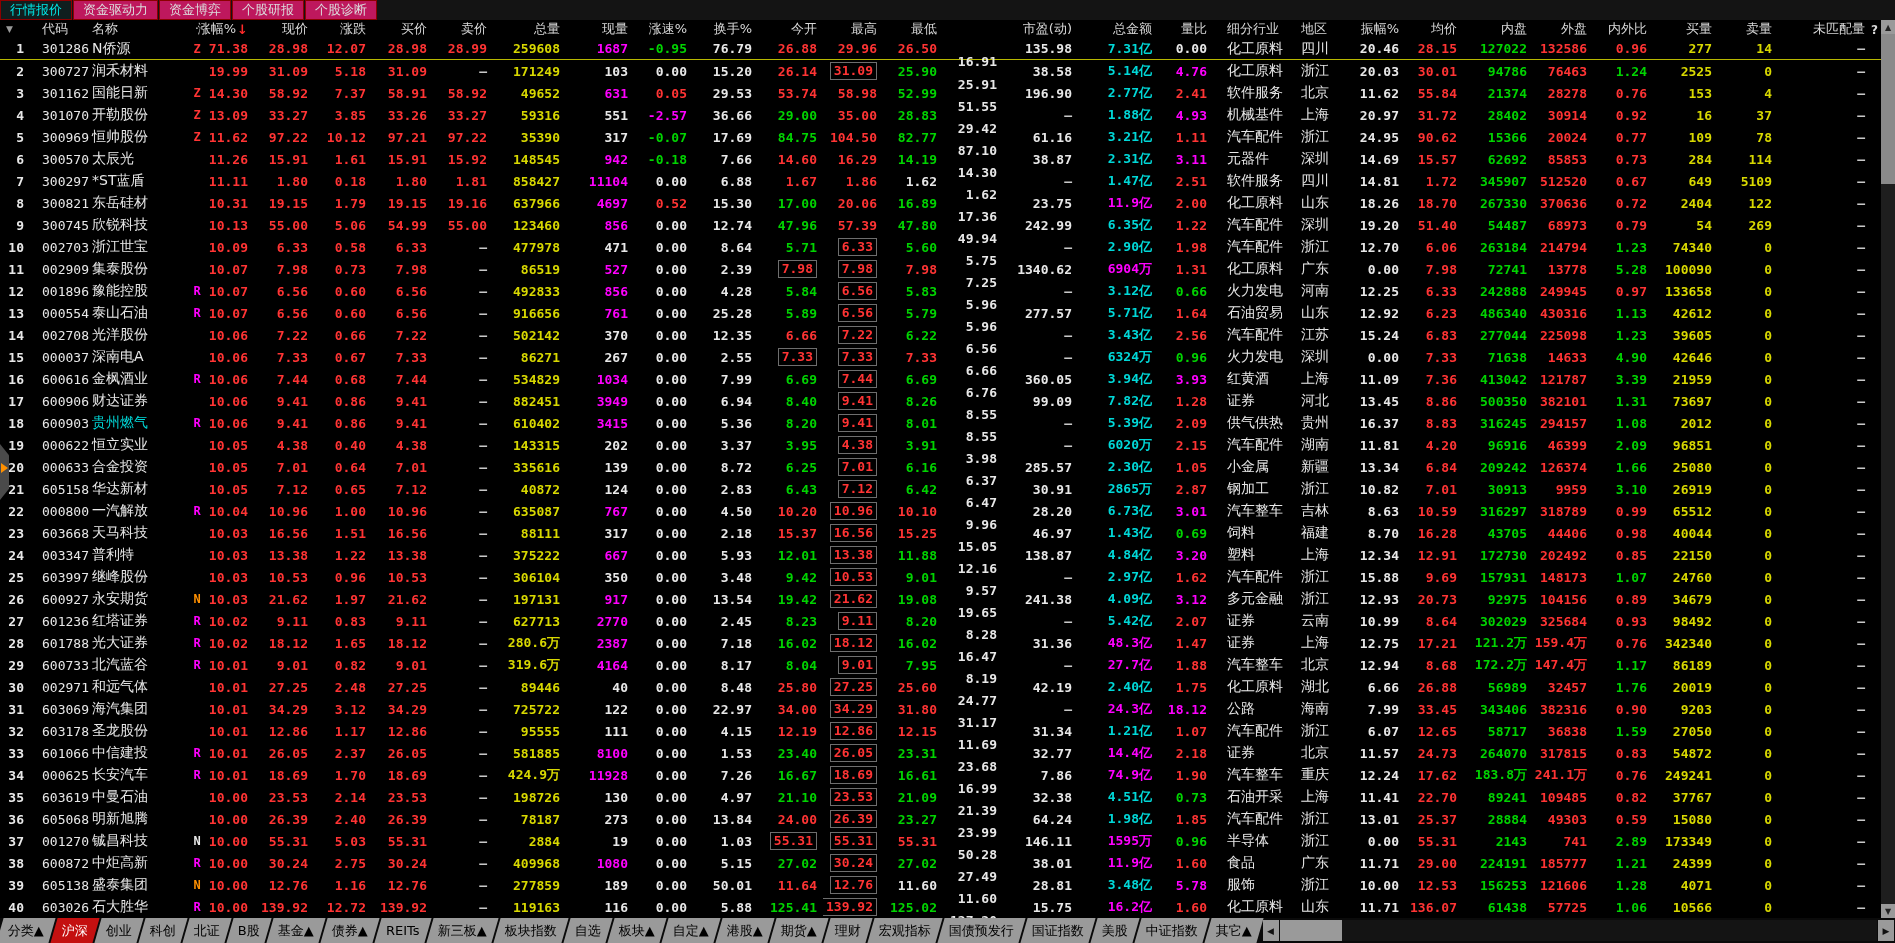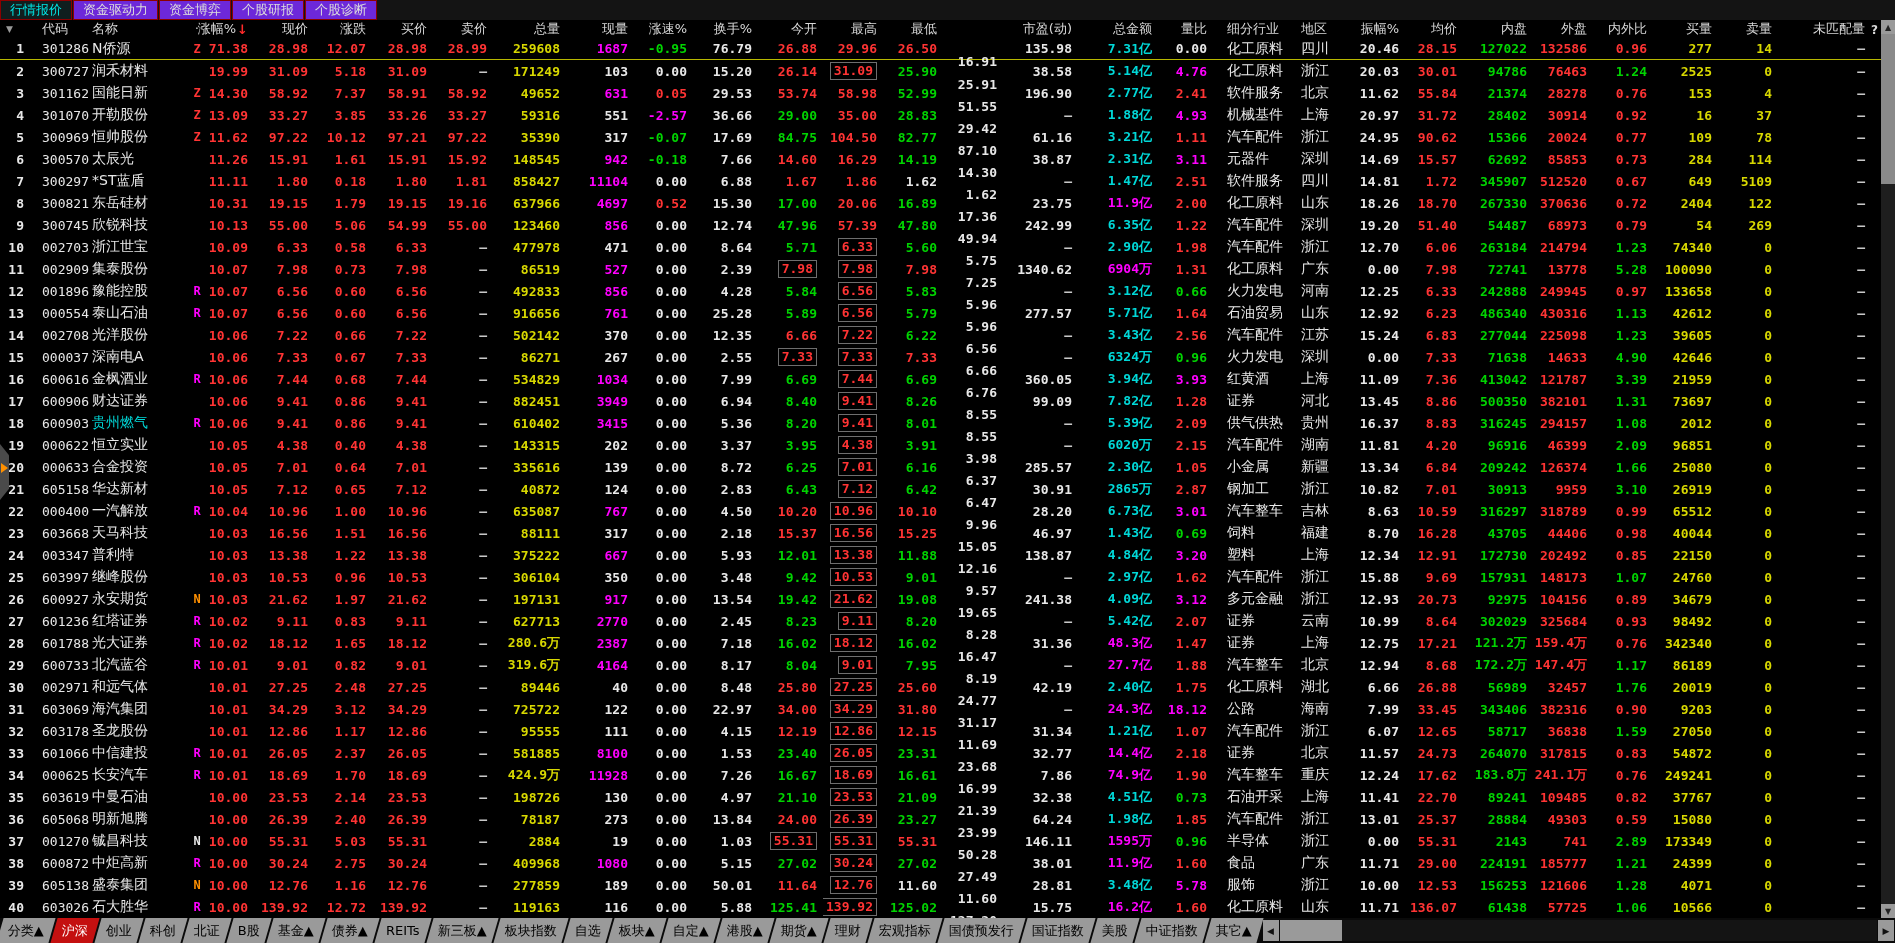--- a/index.html
+++ b/index.html
@@ -3,21 +3,21 @@
 <meta charset="utf-8">
 <style>
   html,body{margin:0;padding:0;background:#000;}
   #app{position:relative;width:1895px;height:943px;background:#000;overflow:hidden;
        font-family:"DejaVu Sans",sans-serif;cursor:default;}
   
   #menubar{position:absolute;left:0;top:0;width:100%;height:20px;background:#141414;
            border-bottom:1px solid #7a0000;display:flex;justify-content:space-between;align-items:stretch;}
   .mgroup{display:flex;align-items:stretch;}
   .mitem{border:1px solid #8b0000;color:#dcdcdc;font-size:13px;line-height:17px;
-         padding:0 9px;margin-right:1px;white-space:nowrap;background:#6d28d9;}
+         padding:0 9px;margin-right:1px;white-space:nowrap;background:#be185d;}
   .mitem.active{color:#00e5e5;background:#101e1e;}
   
   #header{position:absolute;left:0;top:20px;width:1881px;height:18px;display:flex;background:#000;}
   .hc{display:flex;align-items:center;justify-content:flex-end;box-sizing:border-box;
       color:#d8d8d8;font-size:13px;padding-right:6px;white-space:nowrap;}
   .ficon{color:#9a9a9a;font-size:9px;margin-right:auto;padding-left:6px;}
   .sic{color:#ff2a2a;font-weight:bold;margin-left:1px;font-size:13px;}
   #body{position:absolute;left:0;top:38px;width:1881px;}
   .trow{display:flex;height:22px;box-sizing:border-box;align-items:center;background:#000;}
   .trow.sel{border-bottom:1px solid #b8b800;}
@@ -2083,21 +2083,21 @@
         </div>
         <div class="cell c29">
           <span class="td mdot">—</span>
         </div>
       </div>
       <div class="trow">
         <div class="cell c0">
           <span class="tw">22</span>
         </div>
         <div class="cell c1">
-          <span class="tw">000400</span>
+          <span class="tw">000800</span>
         </div>
         <div class="cell c2 zh">
           <span class="tw">一汽解放</span>
         </div>
         <div class="cell c3">
           <span class="tm mdot">R</span>
         </div>
         <div class="cell c4">
           <span class="tr">10.04</span>
         </div>

